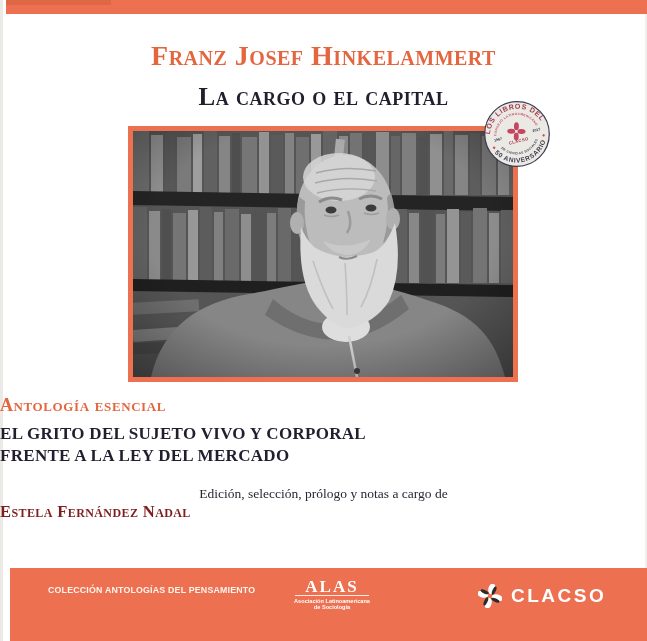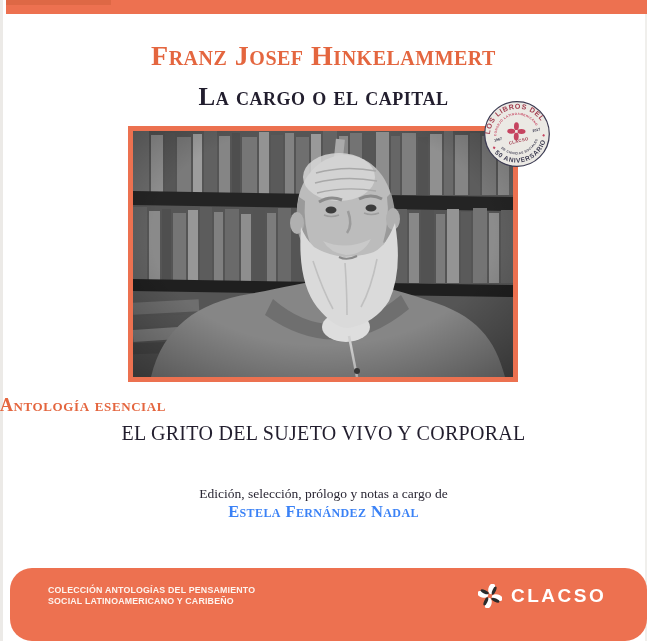--- a/index.html
+++ b/index.html
@@ -30,36 +30,36 @@
   .photo-frame svg{display:block;}
 
   .badge{position:absolute;left:483px;top:100px;width:68px;height:68px;}
 
   .series-label{
     position:absolute;left:0;right:0;top:395px;text-align:left;
     font-variant:small-caps;font-weight:bold;font-size:18px;letter-spacing:.6px;
     color:#e4663f;
   }
   .subtitle{
-    position:absolute;left:0;right:0;top:423px;text-align:center;
-    font-weight:normal;font-size:20px;line-height:21.5px;letter-spacing:.3px;
+    position:absolute;left:0;right:0;top:423px;
+    font-weight:bold;font-size:17px;line-height:21.5px;letter-spacing:.3px;
     color:#221e2e;
   }
   .editor-note{
     position:absolute;left:0;right:0;top:486px;text-align:center;
     font-size:13.5px;color:#2a2734;
   }
   .editor-name{
-    position:absolute;left:0;right:0;top:502px;text-align:center;
+    position:absolute;left:0;right:0;top:502px;
     font-variant:small-caps;font-weight:bold;font-size:16.5px;letter-spacing:.4px;
-    color:#3b82f6;
+    color:#7f1d1d;
   }
 
   .footer{
-    position:absolute;left:10px;right:0;top:568px;bottom:0;background:#ed7150;border-radius:22px;
+    position:absolute;left:10px;right:0;top:568px;bottom:0;background:#ed7150;
   }
   .collection{
     position:absolute;left:38px;top:17px;
     font-family:"Liberation Sans", sans-serif;font-weight:bold;
     font-size:8.8px;line-height:10.5px;letter-spacing:.2px;color:#fdf4ef;
   }
   .alas{
     position:absolute;left:277px;top:11px;width:90px;text-align:center;
     color:#ffffff;font-family:"Liberation Serif", serif;
   }
@@ -227,30 +227,36 @@
         <textPath href="#arcBottom" startOffset="50%" text-anchor="middle">50 ANIVERSARIO</textPath>
       </text>
       <rect x="11" y="60" width="3" height="3" fill="#c64460" transform="rotate(45 12.5 61.5)"></rect>
       <rect x="86" y="60" width="3" height="3" fill="#c64460" transform="rotate(45 87.5 61.5)"></rect>
     </g>
   </svg>
 
   <div class="series-label">Antología esencial</div>
   <div class="subtitle">
     <div>EL GRITO DEL SUJETO VIVO Y CORPORAL</div>
+    <div>FRENTE A LA LEY DEL MERCADO</div>
   </div>
   <div class="editor-note">Edición, selección, prólogo y notas a cargo de</div>
   <div class="editor-name">Estela Fernández Nadal</div>
 
   <div class="footer">
     <div class="collection">
       <div>COLECCIÓN ANTOLOGÍAS DEL PENSAMIENTO</div>
-      <div>SOCIAL LATINOAMERICANO Y CARIBEÑO</div>
     </div>
 
+    <div class="alas">
+      <div class="alas-name">ALAS</div>
+      <div class="alas-rule"></div>
+      <div class="alas-sub">Asociación Latinoamericana</div>
+      <div class="alas-sub">de Sociología</div>
+    </div>
 
     <div class="clacso-group">
       <svg width="24" height="24" viewBox="0 0 24 24">
         <g>
           <ellipse cx="12" cy="4.6" rx="3.4" ry="5.6" fill="#ffffff" transform="rotate(14 12 12)"></ellipse>
           <ellipse cx="12" cy="4.6" rx="3.4" ry="5.6" fill="#ffffff" transform="rotate(104 12 12)"></ellipse>
           <ellipse cx="12" cy="4.6" rx="3.4" ry="5.6" fill="#ffffff" transform="rotate(194 12 12)"></ellipse>
           <ellipse cx="12" cy="4.6" rx="3.4" ry="5.6" fill="#ffffff" transform="rotate(284 12 12)"></ellipse>
           <ellipse cx="13.6" cy="5.4" rx="1.7" ry="4.4" fill="#2b2b2b" transform="rotate(24 12 12)"></ellipse>
           <ellipse cx="13.6" cy="5.4" rx="1.7" ry="4.4" fill="#2b2b2b" transform="rotate(114 12 12)"></ellipse>

